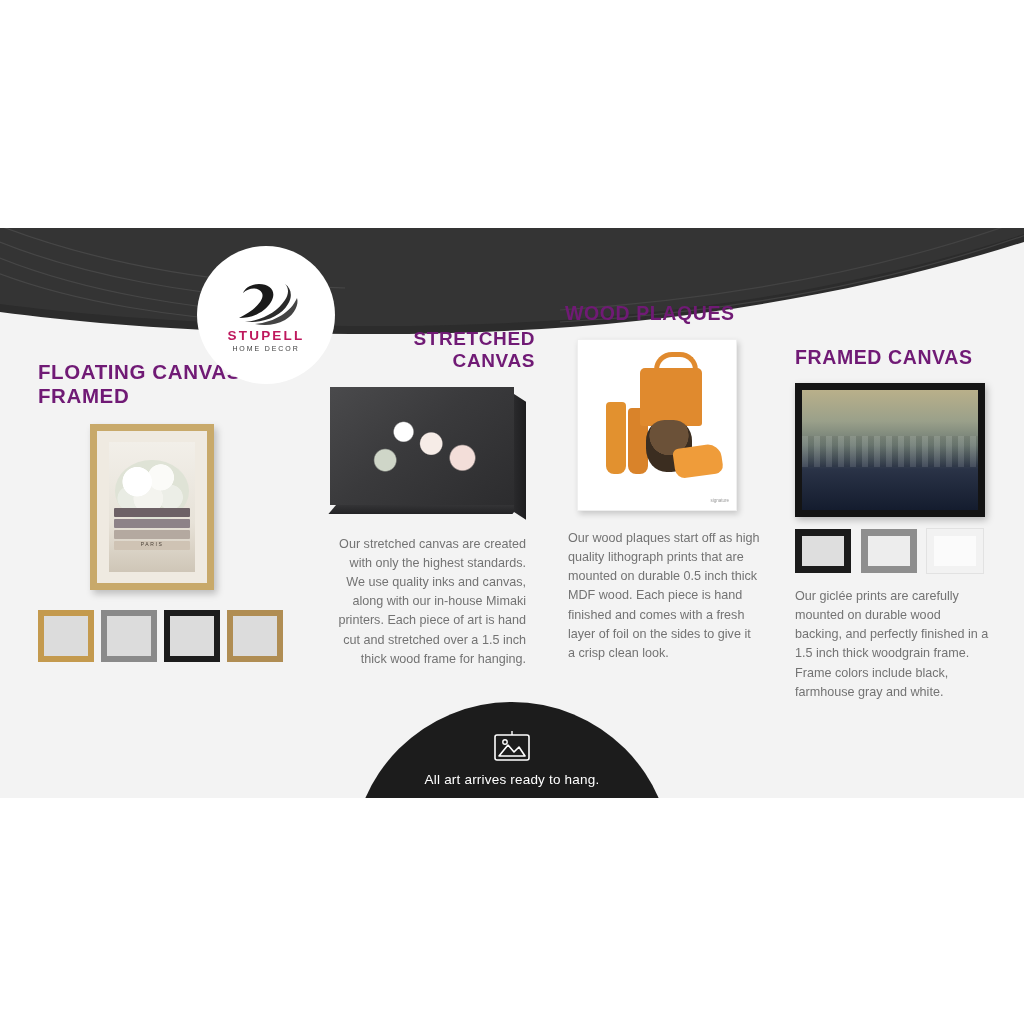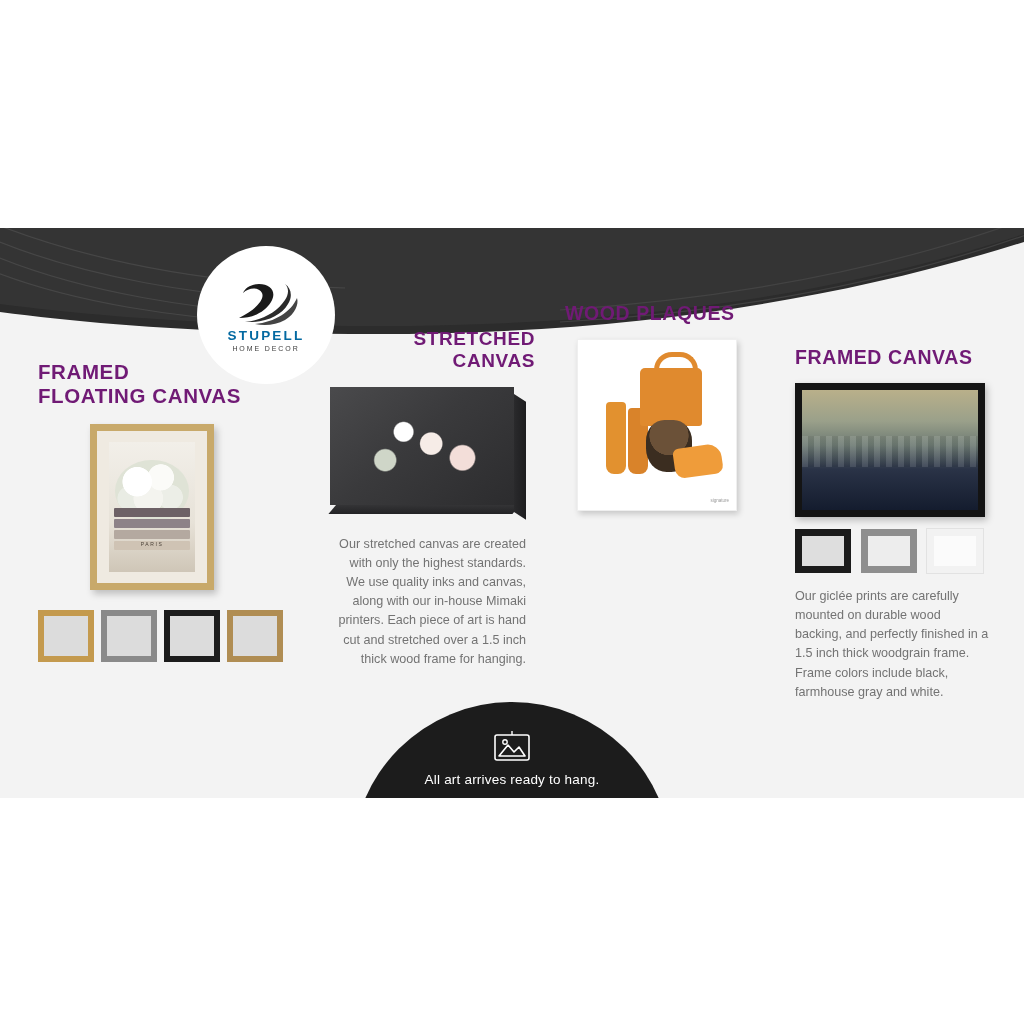--- a/index.html
+++ b/index.html
@@ -50,21 +50,21 @@
   }
   .logo-mark {
     width: 70px;
     height: 48px;
     margin-bottom: 2px;
   }
   .logo-name {
     font-size: 13.5px;
     letter-spacing: 2.2px;
     font-weight: bold;
-    color: #0369a1;
+    color: #be185d;
   }
   .logo-sub {
     font-size: 7px;
     letter-spacing: 1.9px;
     color: #3d3d3d;
     margin-top: 2px;
   }
 
   
   .col {
@@ -339,22 +339,22 @@
       <path d="M8,40 C22,40 34,34 40,24 C46,14 40,6 28,6 C20,6 14,10 12,15 C18,9 28,9 31,15 C34,22 24,32 8,40 Z" fill="#1a1a1a"></path>
       <path d="M14,44 C32,42 46,34 54,22 C58,16 58,10 54,6 C60,10 62,18 57,26 C50,38 34,45 14,44 Z" fill="#2b2b2b"></path>
       <path d="M24,46 C44,44 60,34 66,20 C68,26 64,36 54,42 C45,47 34,48 24,46 Z" fill="#444"></path>
     </svg>
     <div class="logo-name">STUPELL</div>
     <div class="logo-sub">HOME DECOR</div>
   </div>
 
   <div class="col" id="col1">
     <div class="col-title">
+      <div>FLOATING CANVAS</div>
       <div>FRAMED</div>
-      <div>FLOATING CANVAS</div>
     </div>
 
     <div class="art-floating">
       <div class="ff-frame">
         <div class="ff-inner">
           <div class="ff-flowers"></div>
           <div class="ff-books">
             <div class="ff-book" style="background:#6d6166"></div>
             <div class="ff-book" style="background:#8d8288"></div>
             <div class="ff-book" style="background:#b4a9a0"></div>
@@ -397,20 +397,21 @@
     <div class="art-plaque">
       <div class="pl-boot1"></div>
       <div class="pl-boot2"></div>
       <div class="pl-handle"></div>
       <div class="pl-bag"></div>
       <div class="pl-dog"></div>
       <div class="pl-scarf"></div>
       <div class="pl-sign">signature</div>
     </div>
 
+    <div class="col-body" style="margin-top:18px; width:192px; margin-left:3px;">Our wood plaques start off as high quality lithograph prints that are mounted on durable 0.5 inch thick MDF wood. Each piece is hand finished and comes with a fresh layer of foil on the sides to give it a crisp clean look.</div>
   </div>
 
   <div class="col" id="col4">
     <div class="col-title">
       <div>FRAMED CANVAS</div>
     </div>
 
     <div class="art-giclee">
       <div class="gi-inner"></div>
     </div>

